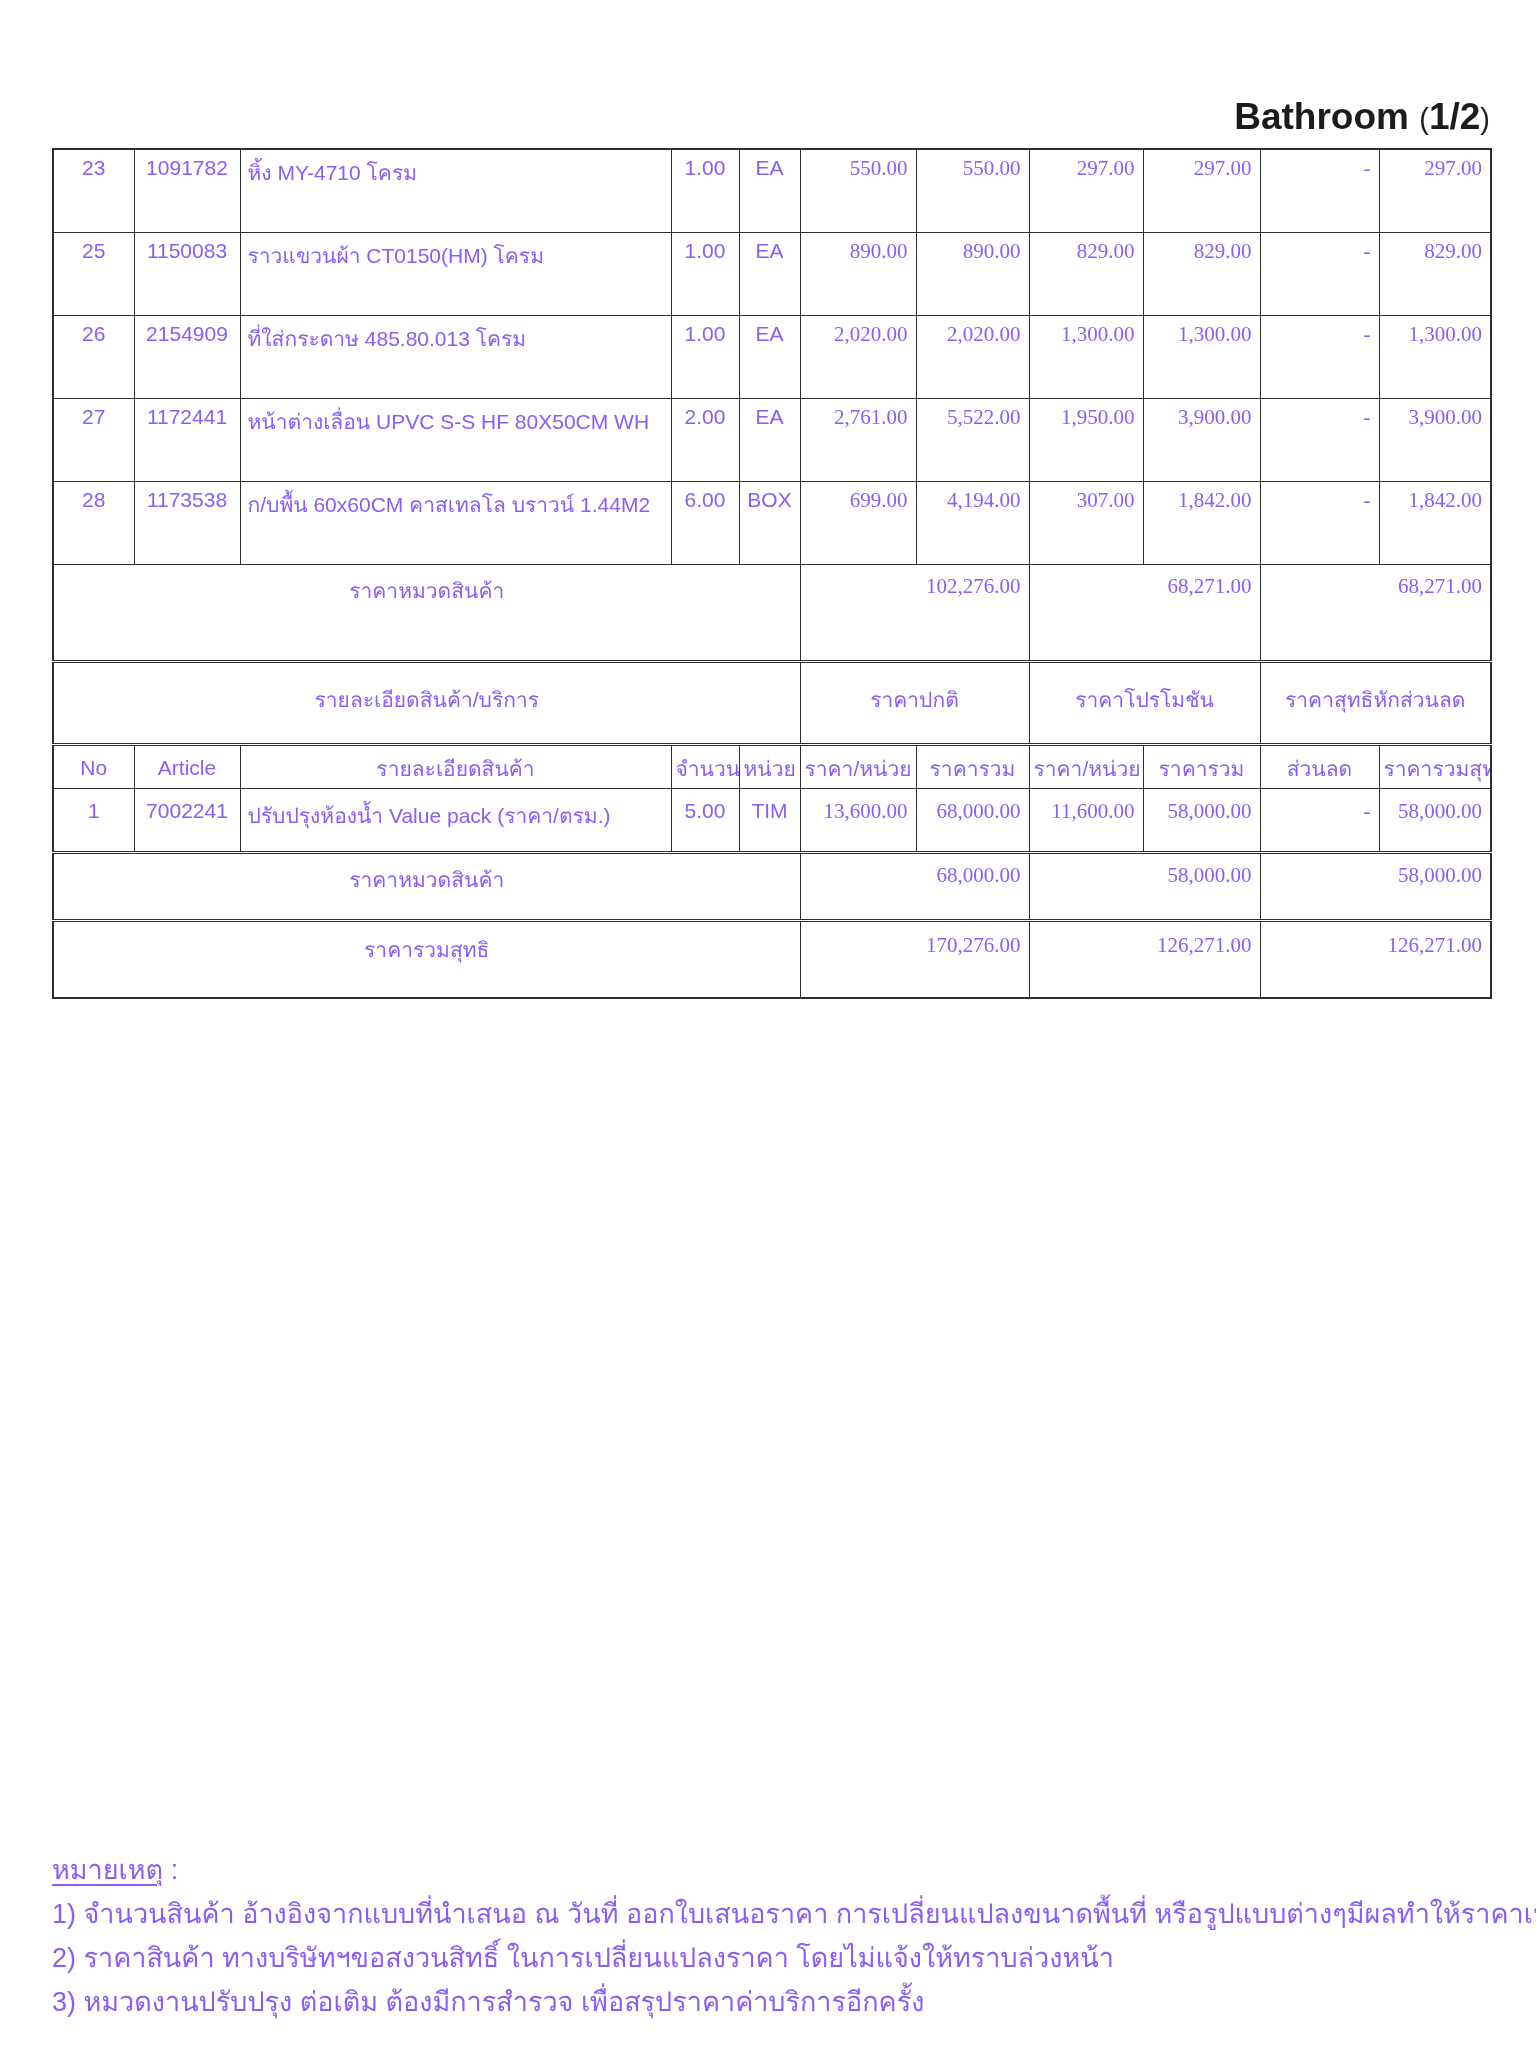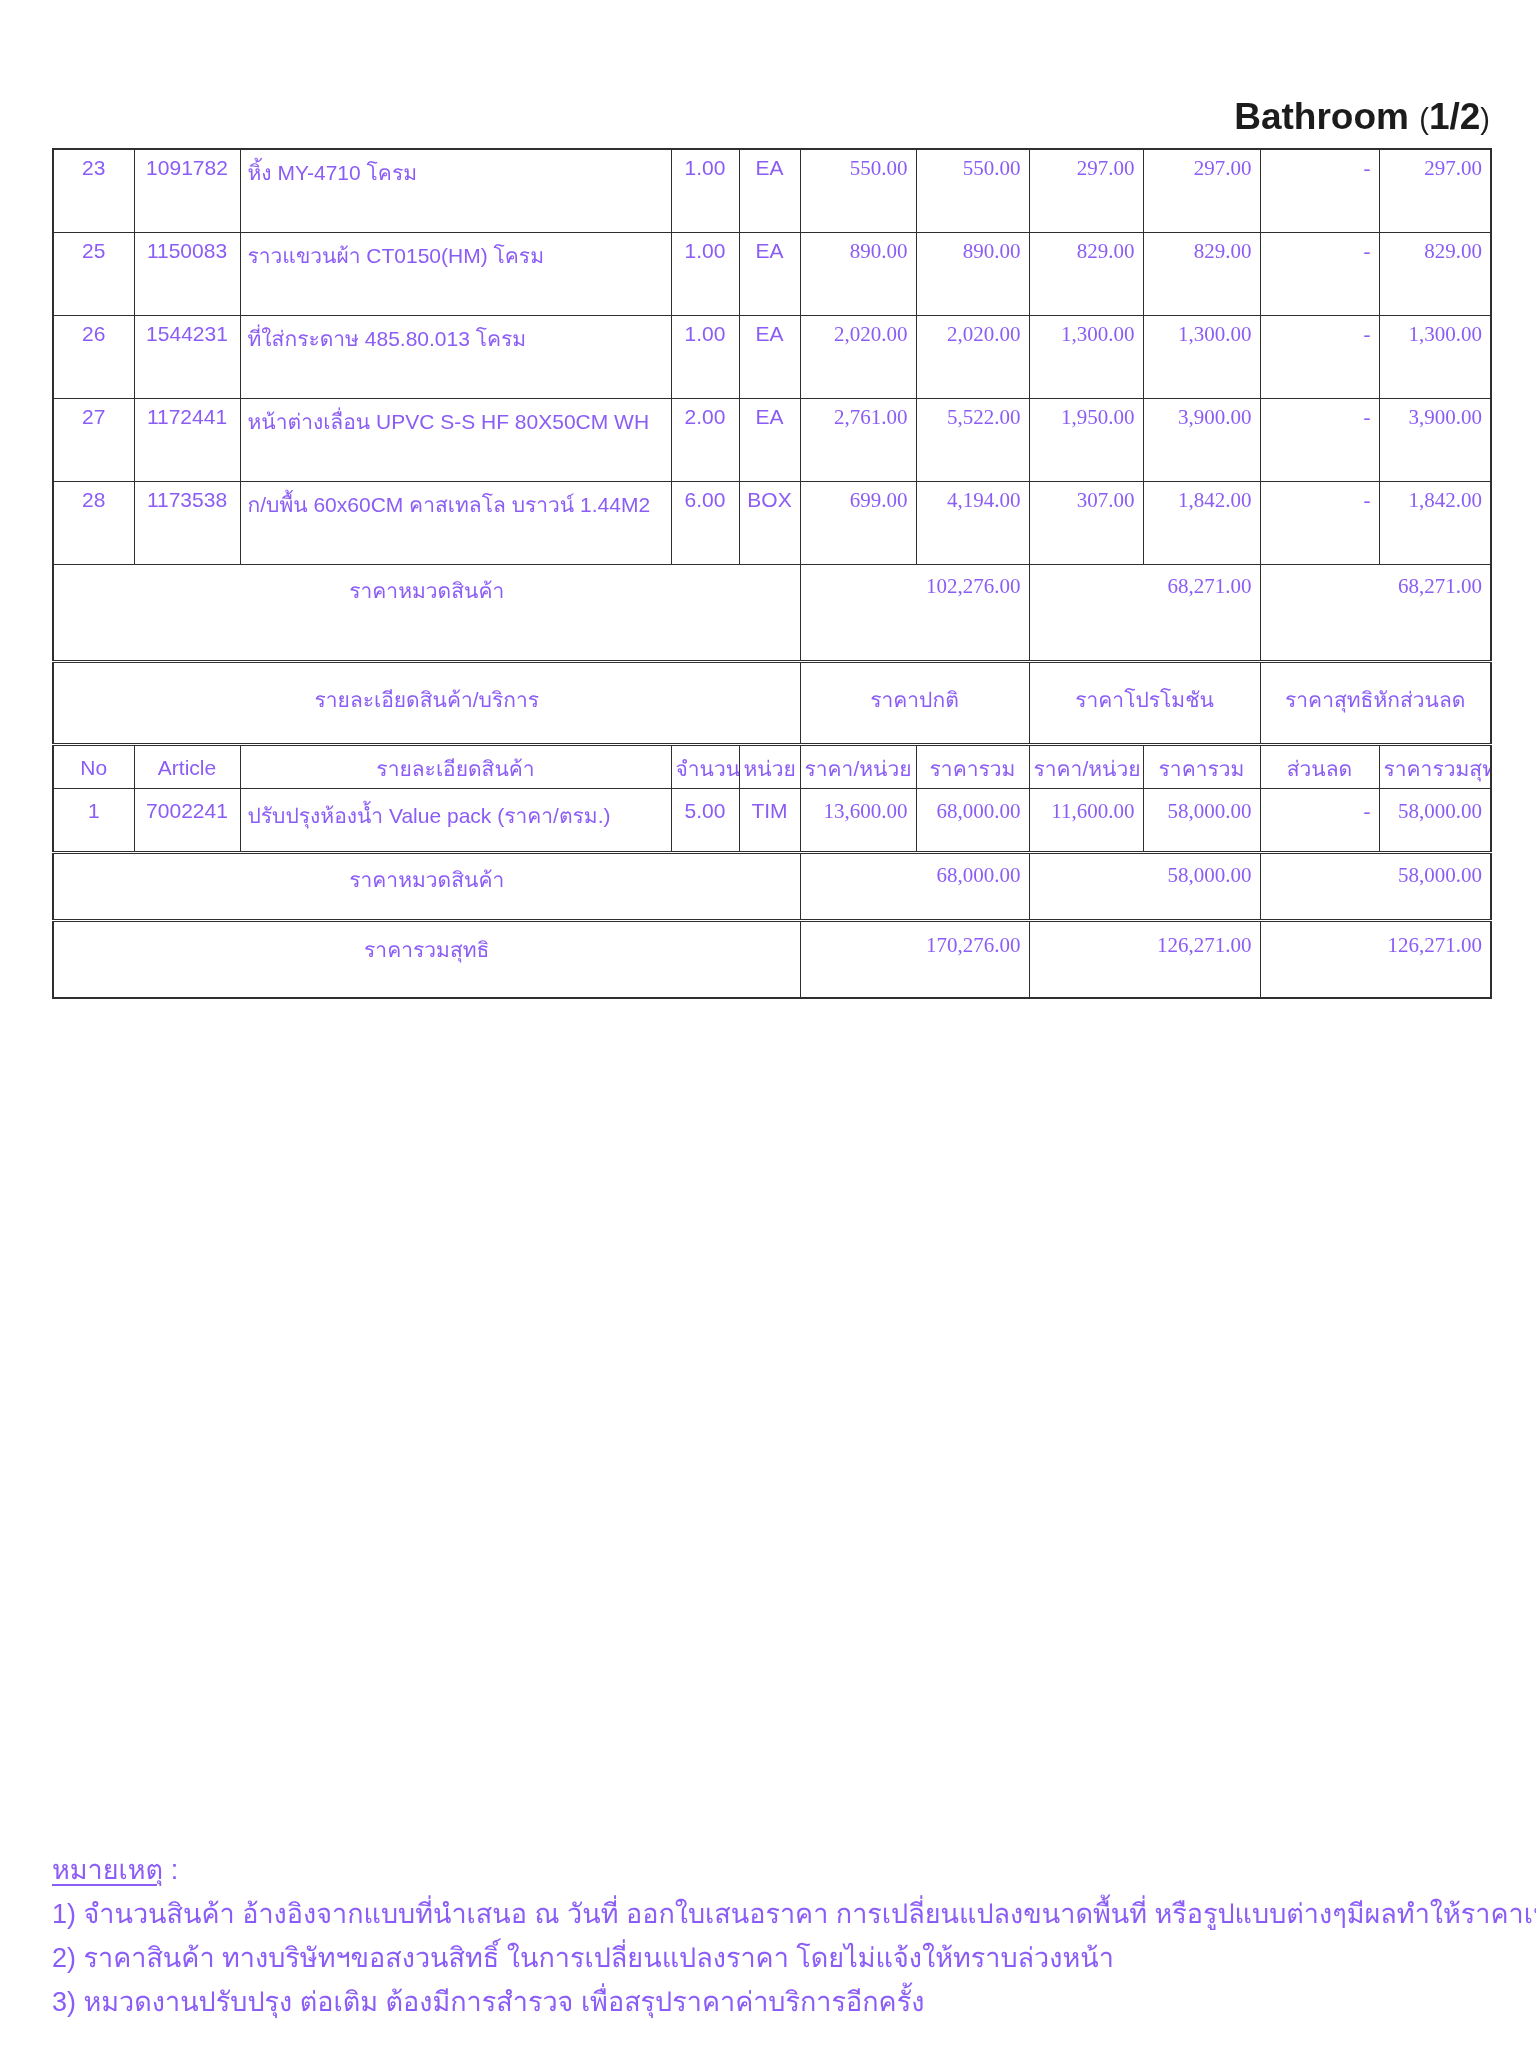--- a/index.html
+++ b/index.html
@@ -92,21 +92,21 @@
       <td class="c">EA</td>
       <td class="num">890.00</td>
       <td class="num">890.00</td>
       <td class="num">829.00</td>
       <td class="num">829.00</td>
       <td class="num">-</td>
       <td class="num">829.00</td>
     </tr>
     <tr class="r-item">
       <td class="c">26</td>
-      <td class="c">1544231</td>
+      <td class="c">2154909</td>
       <td class="desc">ที่ใส่กระดาษ 485.80.013 โครม</td>
       <td class="c">1.00</td>
       <td class="c">EA</td>
       <td class="num">2,020.00</td>
       <td class="num">2,020.00</td>
       <td class="num">1,300.00</td>
       <td class="num">1,300.00</td>
       <td class="num">-</td>
       <td class="num">1,300.00</td>
     </tr>

